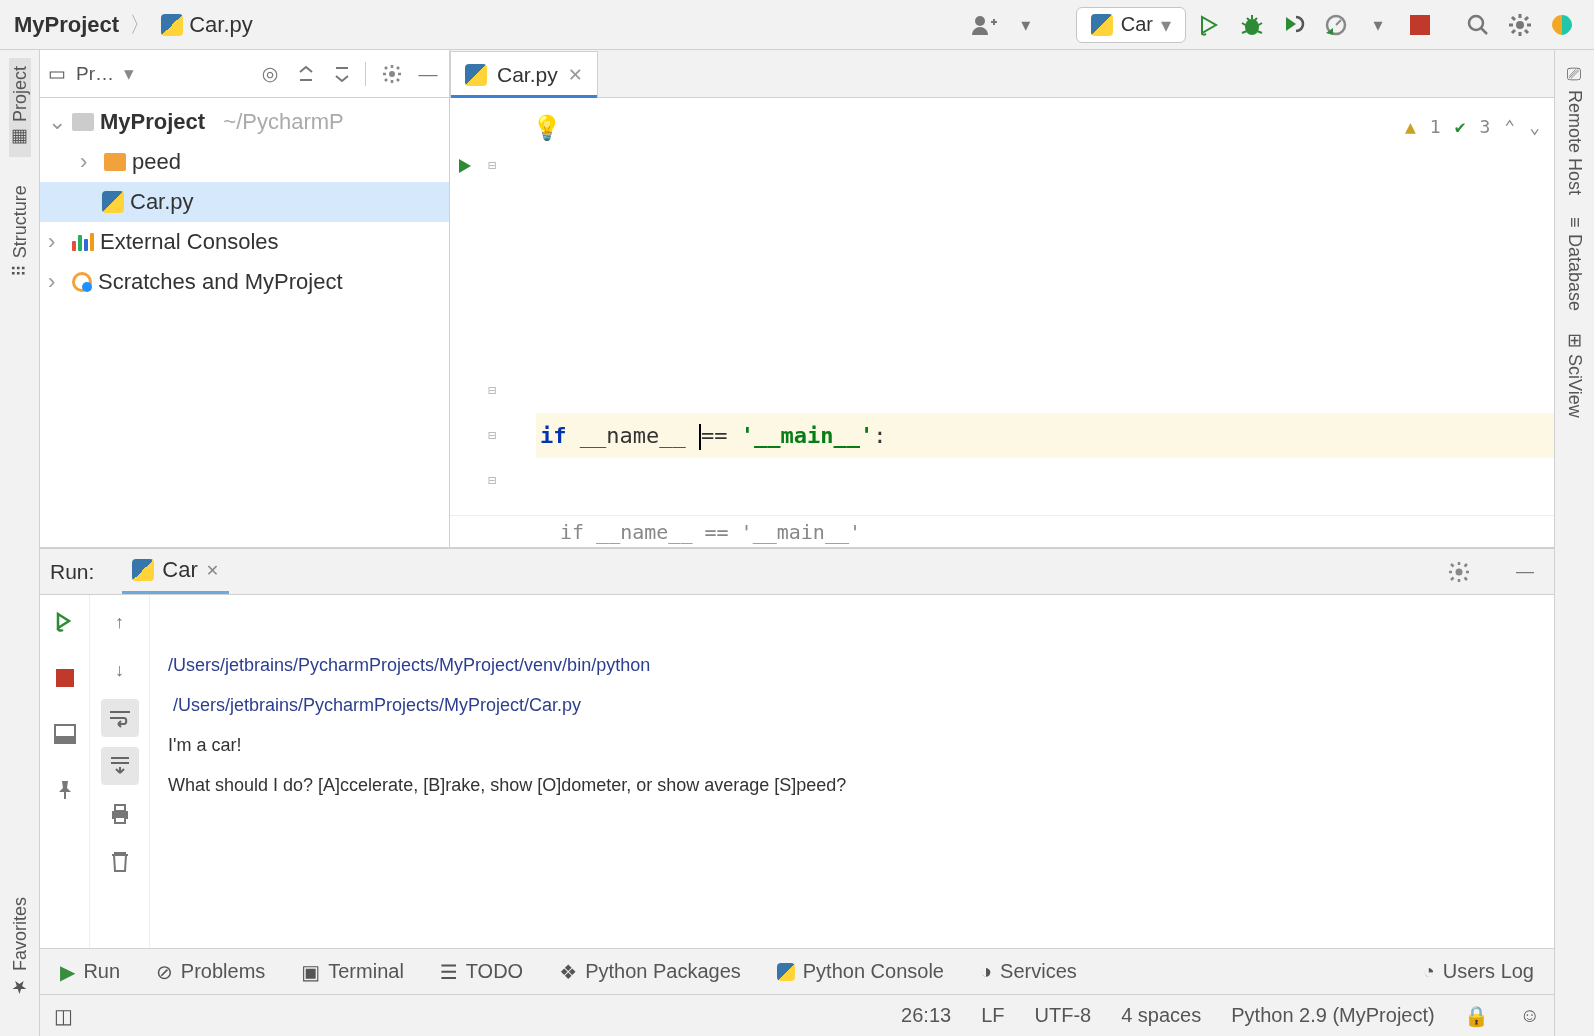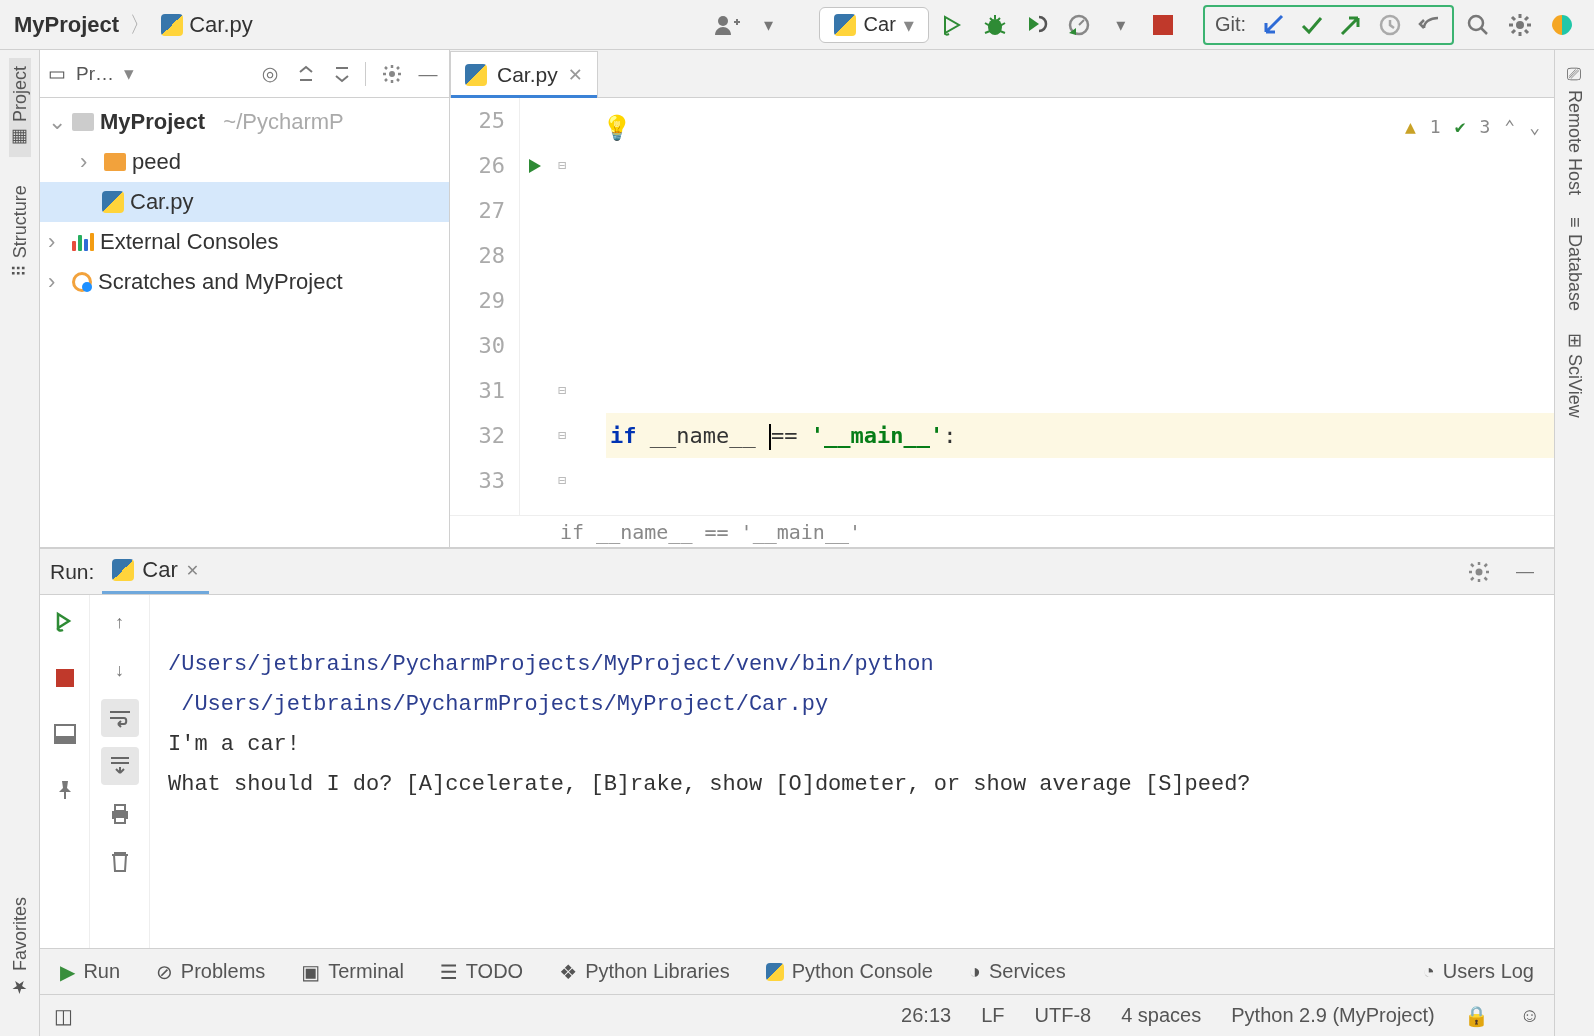--- a/index.html
+++ b/index.html
@@ -64,29 +64,29 @@
 .code-line.hl{background:#fdf8e3;margin-left:32px;}
 .kw{color:#0033b3;font-weight:700;}
 .str{color:#067d17;font-weight:700;}
 .cursor-caret{border-left:2px solid #000;display:inline-block;height:26px;vertical-align:middle;}
 .code-markers{position:absolute;top:6px;right:14px;display:flex;gap:14px;align-items:center;font-size:18px;color:#888;}
 .bulb{position:absolute;top:8px;left:28px;color:#f5a623;font-size:24px;}
 .breadcrumb-bar{height:32px;border-top:1px solid #eee;display:flex;align-items:center;padding-left:110px;font-family:Menlo,monospace;font-size:20px;color:#888;}
 
 
 .run-panel { height:400px; background:#fff; display:flex; flex-direction:column; border-top:1px solid #d0d0d0;}
-.run-header{height:46px;display:flex;align-items:center;padding:0 10px;gap:8px;border-bottom:1px solid #d0d0d0;background:#f2f2f2;}
+.run-header{height:46px;display:flex;align-items:center;padding:0 10px;gap:28px;border-bottom:1px solid #d0d0d0;background:#f2f2f2;}
 .run-tab{display:flex;align-items:center;gap:8px;height:44px;padding:0 10px;border-bottom:3px solid #6fa8dc;font-size:22px;}
 .run-header .grow{flex:1;}
 .run-body{flex:1;display:flex;min-height:0;}
 .run-left-tb{width:50px;display:flex;flex-direction:column;align-items:center;padding:8px 0;gap:18px;border-right:1px solid #eee;}
 .run-left-tb2{width:60px;display:flex;flex-direction:column;align-items:center;padding:8px 0;gap:10px;border-right:1px solid #eee;}
 .tb-btn{width:38px;height:38px;display:flex;align-items:center;justify-content:center;color:#777;cursor:pointer;border-radius:4px;}
 .tb-btn.boxed{background:#e6e6e6;}
-.console{flex:1;padding:10px 18px;font-family:Liberation Mono, monospace;font-size:22px;line-height:40px;white-space:pre;overflow:hidden;}
+.console{flex:1;padding:10px 18px;font-family:Liberation Sans, sans-serif;font-size:18px;line-height:40px;white-space:pre;overflow:hidden;}
 .console .cmd{color:#2c3e8f;}
 
 
 .bottom-tools{height:46px;background:#f2f2f2;border-top:1px solid #d0d0d0;display:flex;align-items:center;gap:36px;padding:0 20px;font-size:20px;color:#555;}
 .bottom-tools .tool{display:flex;align-items:center;gap:8px;cursor:pointer;}
 .run-play-icon{color:#388e3c;}
 .status-bar{height:42px;background:#f2f2f2;border-top:1px solid #d0d0d0;display:flex;align-items:center;padding:0 14px;font-size:20px;color:#555;gap:30px;}
 .status-bar .grow{flex:1;}
 
 svg{display:block;}
@@ -147,49 +147,20 @@
         <path d="M3 20l7-5v7z" fill="#2e8b35"></path>
       </svg>
   </div>
   <div class="icon-btn grey">▾</div>
   <div class="icon-btn red">
     <svg width="20" height="20" viewBox="0 0 20 20">
         <rect width="20" height="20" fill="#c0392b"></rect>
       </svg>
   </div>
   <div style="width:10px"></div>
-  <div class="git-box">
-    <span class="git-label">Git:</span>
-    <span class="blue">
-        <svg width="22" height="22" viewBox="0 0 22 22">
-          <path d="M20 2L4 18M4 18v-9M4 18h9" stroke="#2e6bd6" stroke-width="3" fill="none"></path>
-        </svg>
-      </span>
-    <span class="green">
-        <svg width="24" height="20" viewBox="0 0 24 20">
-          <path d="M3 11l6 6L21 3" stroke="#2e8b35" stroke-width="3" fill="none"></path>
-        </svg>
-      </span>
-    <span class="green">
-        <svg width="22" height="22" viewBox="0 0 22 22">
-          <path d="M2 20L18 4M18 4v9M18 4H9" stroke="#2e8b35" stroke-width="3" fill="none"></path>
-        </svg>
-      </span>
-    <span class="grey">
-        <svg width="24" height="24" viewBox="0 0 24 24">
-          <circle cx="12" cy="12" r="9" fill="none" stroke="#aaa" stroke-width="2.5"></circle>
-          <path d="M12 7v5l4 3" stroke="#aaa" stroke-width="2.5" fill="none"></path>
-        </svg>
-      </span>
-    <span class="grey">
-        <svg width="24" height="22" viewBox="0 0 24 22">
-          <path d="M20 4c-8 0-14 4-14 10M6 14l-4-4 4-4" fill="none" stroke="#777" stroke-width="2.5"></path>
-        </svg>
-      </span>
-  </div>
   <div class="icon-btn">
     <svg width="24" height="24" viewBox="0 0 24 24">
         <circle cx="10" cy="10" r="7" fill="none" stroke="#777" stroke-width="2.5"></circle>
         <path d="M15 15l6 6" stroke="#777" stroke-width="2.5"></path>
       </svg>
   </div>
   <div class="icon-btn">
     <svg width="24" height="24" viewBox="0 0 24 24">
         <circle cx="12" cy="12" r="4" fill="#777"></circle>
         <g stroke="#777" stroke-width="3">
@@ -294,31 +265,20 @@
 
       <div class="editor-pane">
         <div class="tabs">
           <div class="tab active">
             <span class="py-icon"></span>
             <span>Car.py</span>
             <span class="close">✕</span>
           </div>
         </div>
         <div class="editor-body">
-          <div class="gutter">
-            <div>25</div>
-            <div>26</div>
-            <div>27</div>
-            <div>28</div>
-            <div>29</div>
-            <div>30</div>
-            <div>31</div>
-            <div>32</div>
-            <div>33</div>
-          </div>
           <div class="run-gutter">
             <div></div>
             <div>
                 <svg width="18" height="18" viewBox="0 0 18 18">
                   <path d="M3 2v14l12-7z" fill="#2e8b35"></path>
                 </svg>
               </div>
             <div></div>
               <div></div>
               <div></div>
@@ -455,21 +415,21 @@
       <div class="tool">
           <span>▣</span>
           <span>Terminal</span>
         </div>
       <div class="tool">
           <span>☰</span>
           <span>TODO</span>
         </div>
       <div class="tool">
           <span>❖</span>
-          <span>Python Libraries</span>
+          <span>Python Packages</span>
         </div>
       <div class="tool">
           <span class="py-icon" style="width:18px;height:18px"></span>
           <span>Python Console</span>
         </div>
       <div class="tool">
           <span>◑</span>
           <span>Services</span>
         </div>
       <div style="flex:1"></div>

